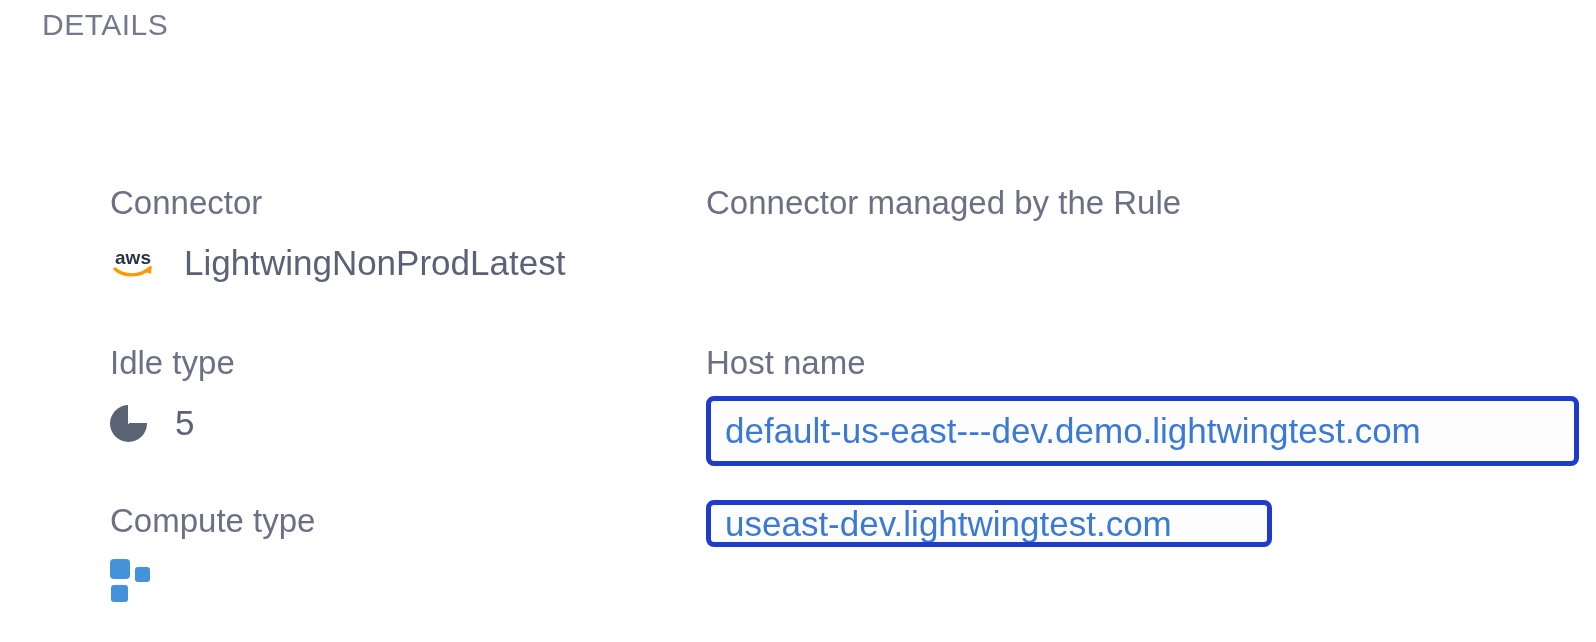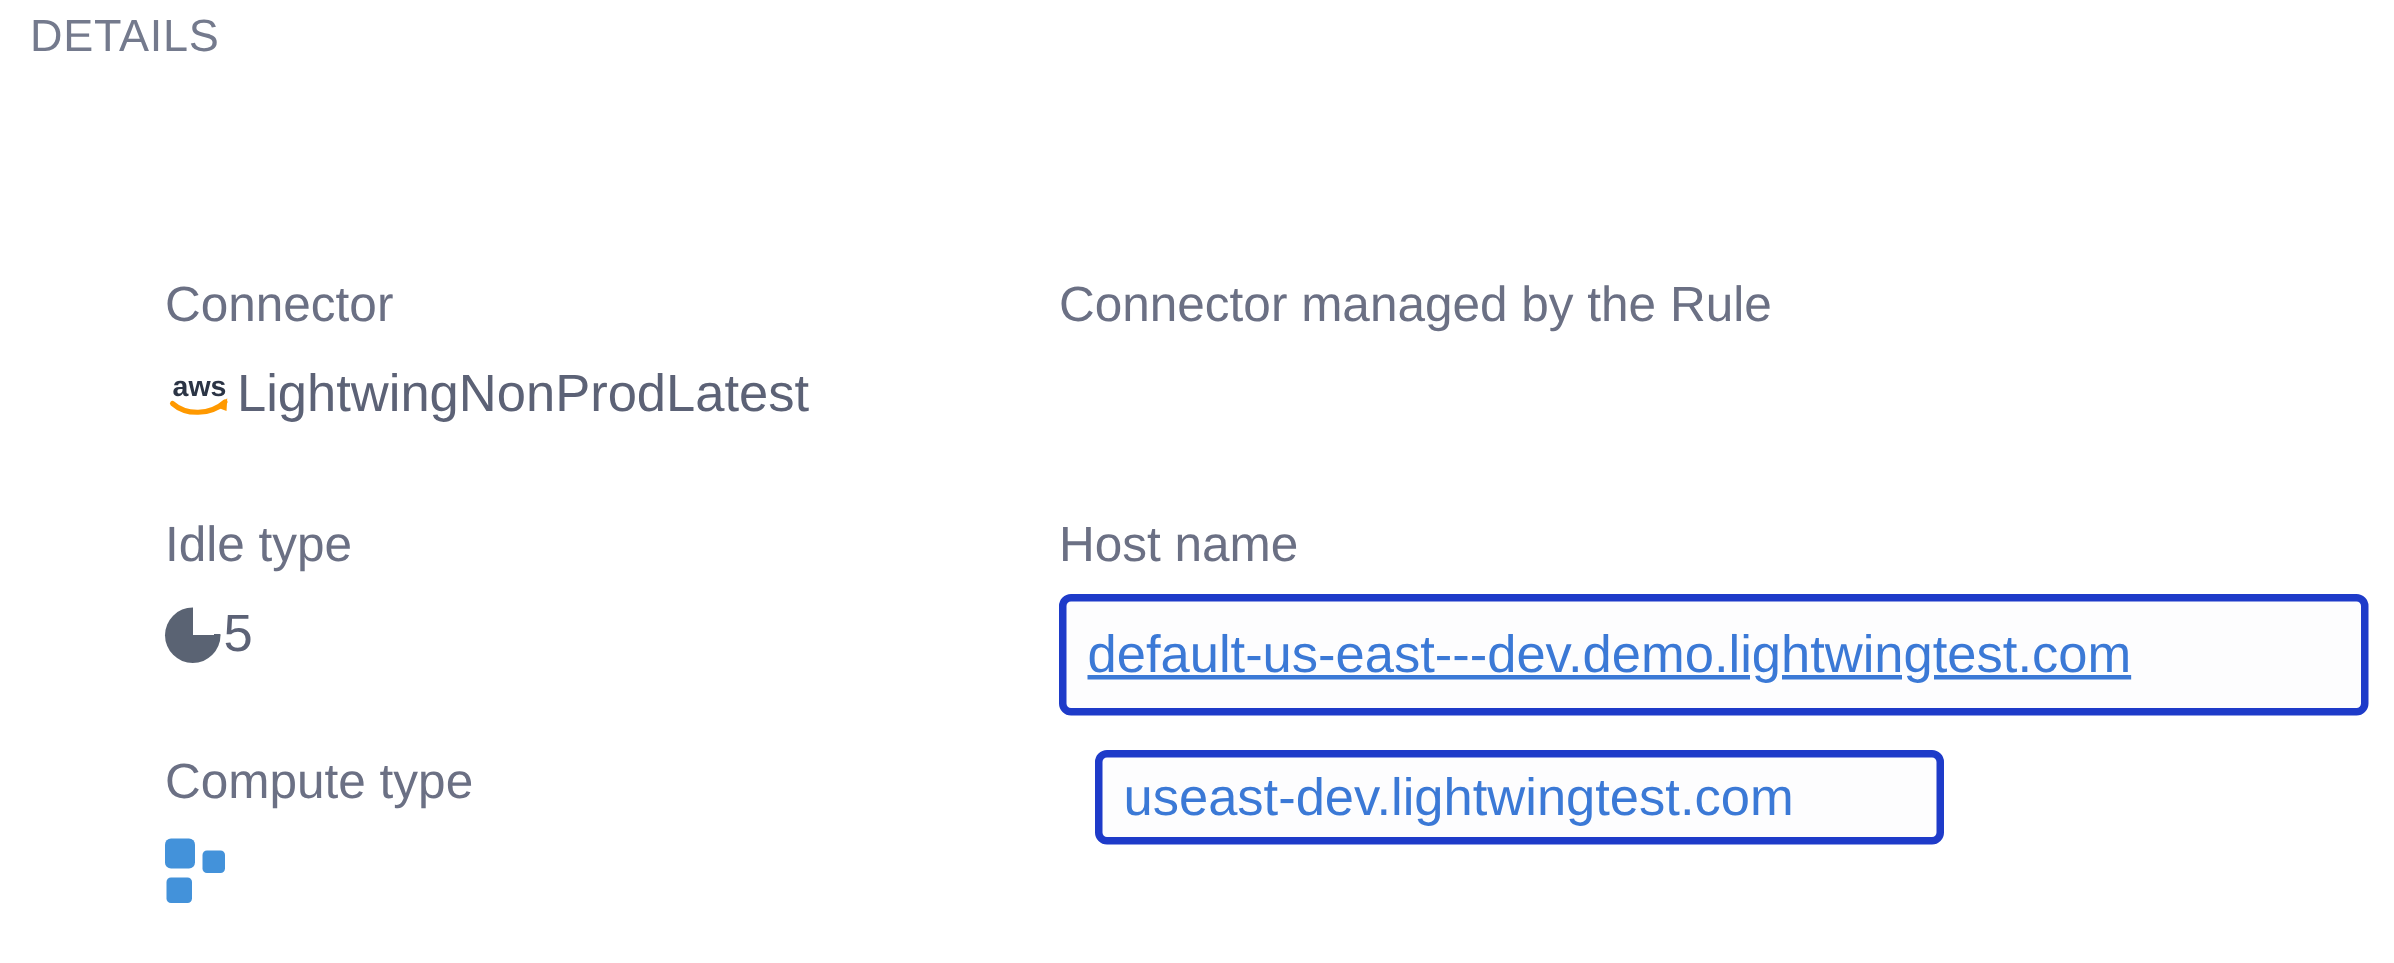--- a/index.html
+++ b/index.html
@@ -5,40 +5,40 @@
   * { margin: 0; padding: 0; box-sizing: border-box; }
   html, body {
     width: 1596px; height: 642px;
     background: #ffffff;
     font-family: "Liberation Sans", sans-serif;
     overflow: hidden;
   }
   .panel { position: relative; width: 1596px; height: 642px; background: #ffffff; }
 
   .section-title {
-    position: absolute; left: 20px; top: 8px;
+    position: absolute; left: 42px; top: 8px;
     font-size: 30px; font-weight: 500; letter-spacing: 0.5px;
     color: #747a8d;
   }
 
   .field { position: absolute; }
   .field.col-left  { left: 110px; }
   .field.col-right { left: 706px; }
   .field.row-1 { top: 182px; }
   .field.row-2 { top: 342px; }
   .field.row-3 { top: 500px; }
 
   .field-label {
     font-size: 33px; color: #6b7084;
     line-height: 42px; margin-bottom: 12px;
     white-space: nowrap;
   }
 
   .value-row {
-    display: flex; align-items: center; gap: 2px;
+    display: flex; align-items: center; gap: 28px;
     font-size: 35px; color: #5c6276; white-space: nowrap;
     min-height: 54px;
   }
 
   
   .aws-icon { width: 46px; height: 36px; flex: 0 0 auto; }
 
   
   .pie-icon {
     width: 37px; height: 37px; border-radius: 50%;
@@ -72,22 +72,22 @@
   
   .link-box {
     display: flex; align-items: center;
     border: 5px solid #1e3bc9; border-radius: 8px;
     background: #fdfdfe;
     padding: 0 14px;
     font-size: 35px; color: #3b79d6;
     white-space: nowrap; overflow: hidden;
     cursor: pointer;
   }
-  .host-box   { width: 873px; height: 81px; text-decoration: underline; }
-  .domain-box { width: 566px; height: 63px; margin-left: 24px; }
+  .host-box   { width: 873px; height: 70px; }
+  .domain-box { width: 566px; height: 47px; }
 </style>
 </head>
 <body>
 
 <div class="panel">
 
   <div class="section-title">DETAILS</div>
 
   <div class="field col-left row-1">
     <div class="field-label">Connector</div>

